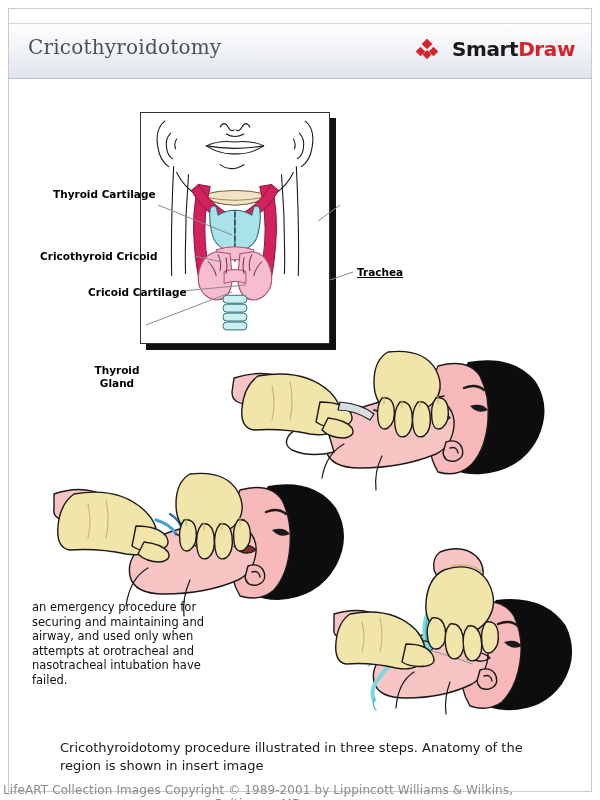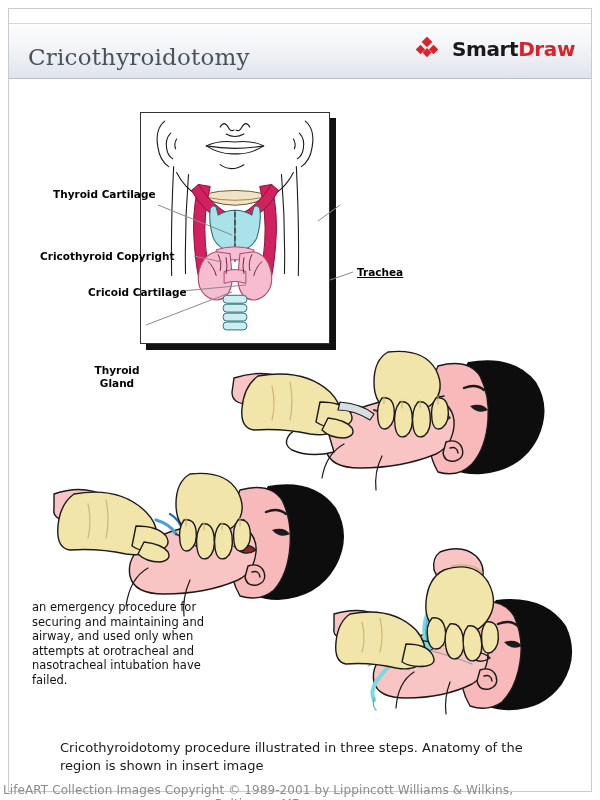--- a/index.html
+++ b/index.html
@@ -9,22 +9,22 @@
   .page{position:relative;width:600px;height:800px;background:#fff;box-sizing:border-box;}
   .page-frame{position:absolute;left:8px;top:8px;width:584px;height:784px;
               border:1px solid #c8ccd2;box-sizing:border-box;pointer-events:none;}
 
   
   .header{position:absolute;left:9px;top:23px;width:582px;height:56px;
           background:linear-gradient(to bottom,#fdfdfe 0%,#f2f4f7 45%,#dfe4ec 100%);
           border-top:1px solid #d2d6dd;border-bottom:1px solid #b9bec8;
           box-sizing:border-box;}
   .header-title{position:absolute;left:19px;top:11px;font-family:"DejaVu Serif","Liberation Serif",serif;
-                font-size:23px;color:#4b5159;letter-spacing:.2px;white-space:nowrap;margin-top:9px;}
-  .logo{position:absolute;right:16px;top:13px;display:flex;align-items:flex-start;gap:14px;}
+                font-size:20px;color:#4b5159;letter-spacing:.2px;white-space:nowrap;}
+  .logo{position:absolute;right:16px;top:13px;display:flex;align-items:flex-end;gap:14px;}
   .logo-mark{width:22px;height:22px;position:relative;flex:0 0 auto;}
   .logo-text{font-size:20px;font-weight:bold;letter-spacing:-.4px;white-space:nowrap;}
   .logo-smart{color:#1a1a1a;}
   .logo-draw{color:#d8232a;}
 
   
   .insert{position:absolute;left:140px;top:112px;width:190px;height:232px;
           background:#fff;border:1px solid #333;box-sizing:border-box;
           box-shadow:6px 6px 0 #111;}
   .insert svg{display:block;width:100%;height:100%;}
@@ -149,21 +149,21 @@
       <path d="M158 205 L232 235"></path>
       <path d="M194 256 L222 262"></path>
       <path d="M182 291 L246 285"></path>
       <path d="M146 325 L232 292"></path>
       <path d="M340 205 L318 221"></path>
       <path d="M353 272 L330 280"></path>
     </g>
   </svg>
 
   <div class="an-label lb-thyroid-cart">Thyroid Cartilage</div>
-  <div class="an-label lb-cricothyroid">Cricothyroid Copyright</div>
+  <div class="an-label lb-cricothyroid">Cricothyroid Cricoid</div>
   <div class="an-label lb-cricoid">Cricoid Cartilage</div>
   <div class="an-label lb-thyroid-gland">Thyroid
 Gland</div>
   <div class="an-label lb-trachea">Trachea</div>
 
   <div class="step step1">
     <svg viewBox="0 0 352 140">
       <g stroke="#1a1a1a" stroke-width="1.4" stroke-linejoin="round" stroke-linecap="round">
 
         <path d="M236 10 q46 -8 68 20 q16 26 2 56 q-16 32 -56 36 q-30 2 -42 -16 q16 -14 16 -44 q0 -34 12 -52z" fill="#0d0d0d" stroke="none"></path>

